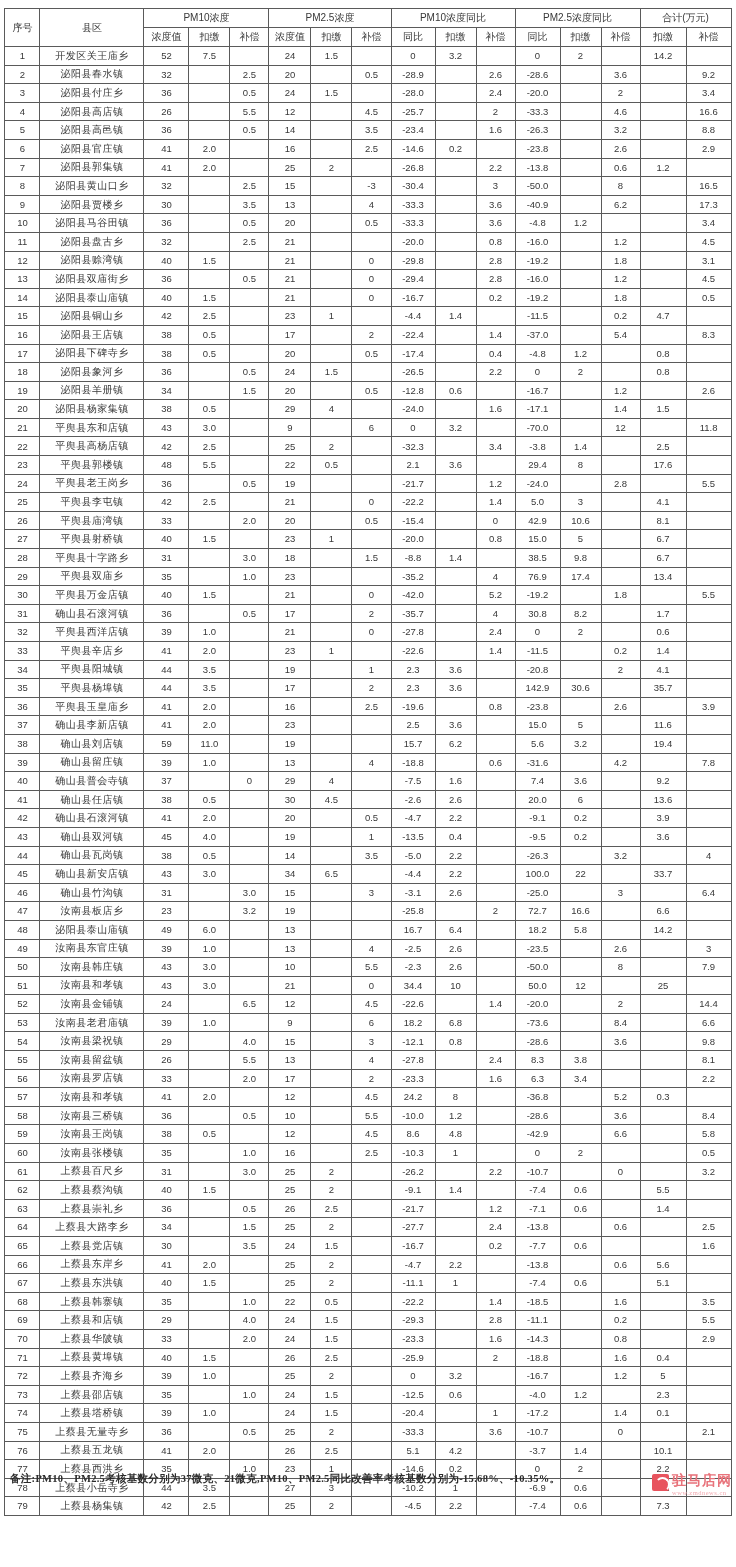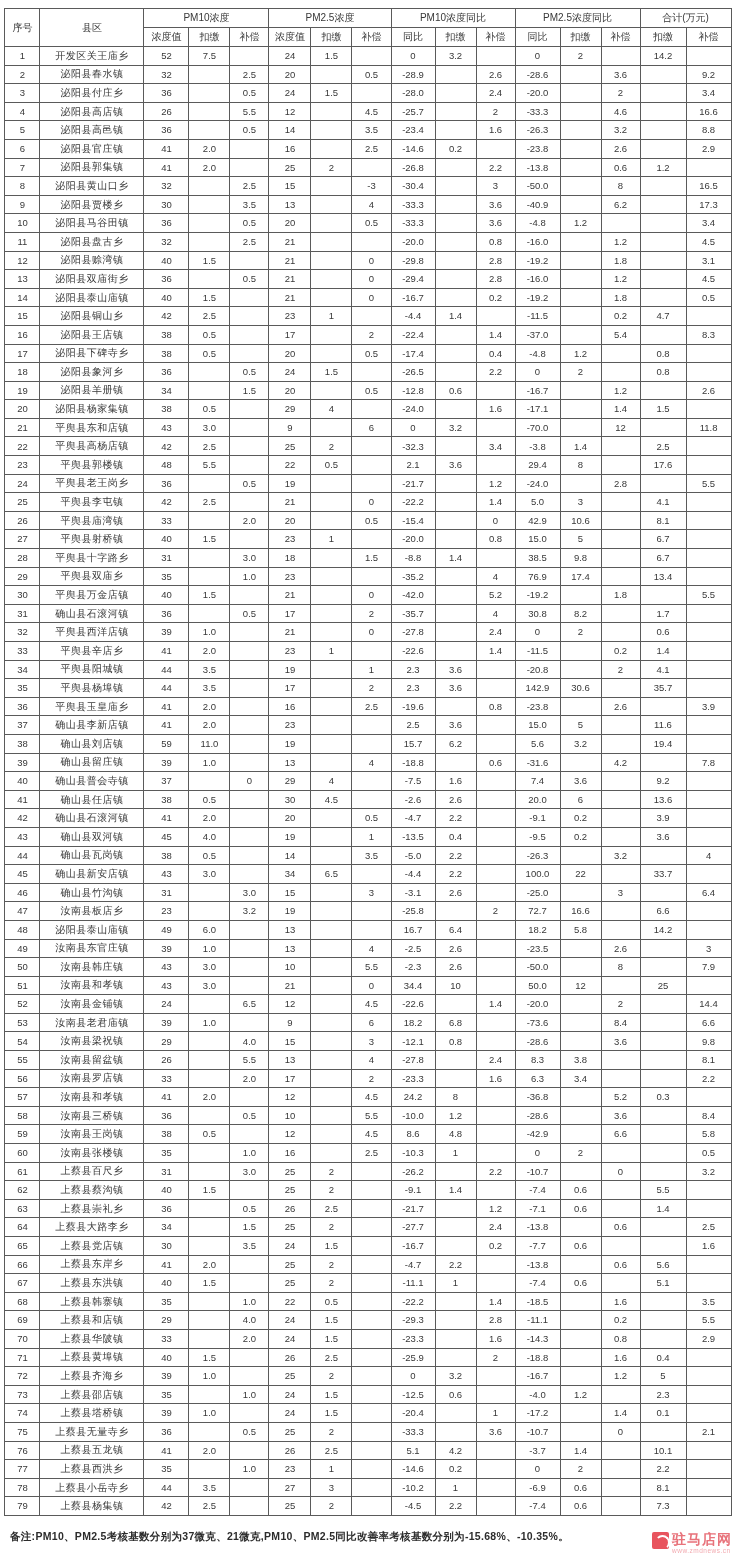--- a/index.html
+++ b/index.html
@@ -3,21 +3,21 @@
 <meta charset="utf-8">
 <style>
   html,body{margin:0;padding:0;background:#ffffff;}
   body{width:736px;height:1567px;position:relative;font-family:"Liberation Sans","DejaVu Sans",sans-serif;color:#383838;}
   .tbl-wrap{padding-top:8px;}
   table{border-collapse:collapse;table-layout:fixed;width:720px;margin:0 auto;background:#fff;}
   th,td{border:1px solid #5a5a5a;text-align:center;vertical-align:middle;font-weight:normal;
         font-size:9.5px;line-height:1;color:#383838;padding:0;height:17.6px;overflow:hidden;white-space:nowrap;}
   thead th{height:18px;font-size:10px;}
   tbody td.county{font-size:10px;letter-spacing:0.5px;}
-  .footer-row{position:absolute;left:10px;right:0;top:1526px;height:34px;}
+  .footer-row{position:absolute;left:10px;right:0;top:1468px;height:34px;font-family:Liberation Serif, serif;}
   .footnote{font-size:10.5px;font-weight:bold;color:#2c2c2c;letter-spacing:0.3px;}
   .watermark{position:absolute;right:4px;top:6px;display:flex;align-items:flex-start;gap:3px;}
   .wm-logo{width:17px;height:17px;background:#e8545e;border-radius:2px;position:relative;flex:0 0 auto;}
   .wm-logo::after{content:"";position:absolute;left:3px;top:3px;width:11px;height:11px;
                   border:2px solid #fff;border-left-color:transparent;border-bottom-color:transparent;border-radius:50%;}
   .wm-text{display:flex;flex-direction:column;line-height:1;}
   .wm-name{font-size:14px;font-weight:bold;color:#e8737b;letter-spacing:1px;}
   .wm-url{font-size:6.5px;color:#f2aab0;margin-top:2px;letter-spacing:0.5px;}
 </style>
 </head>

